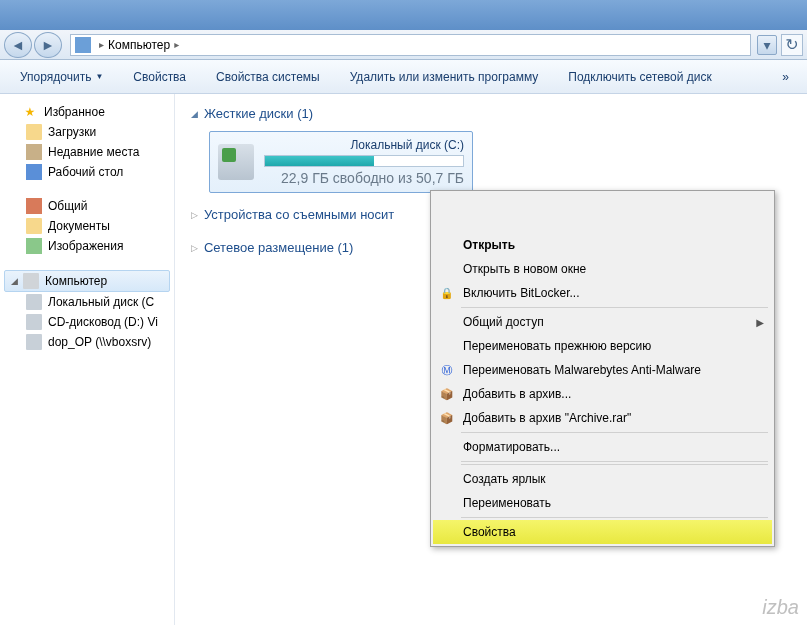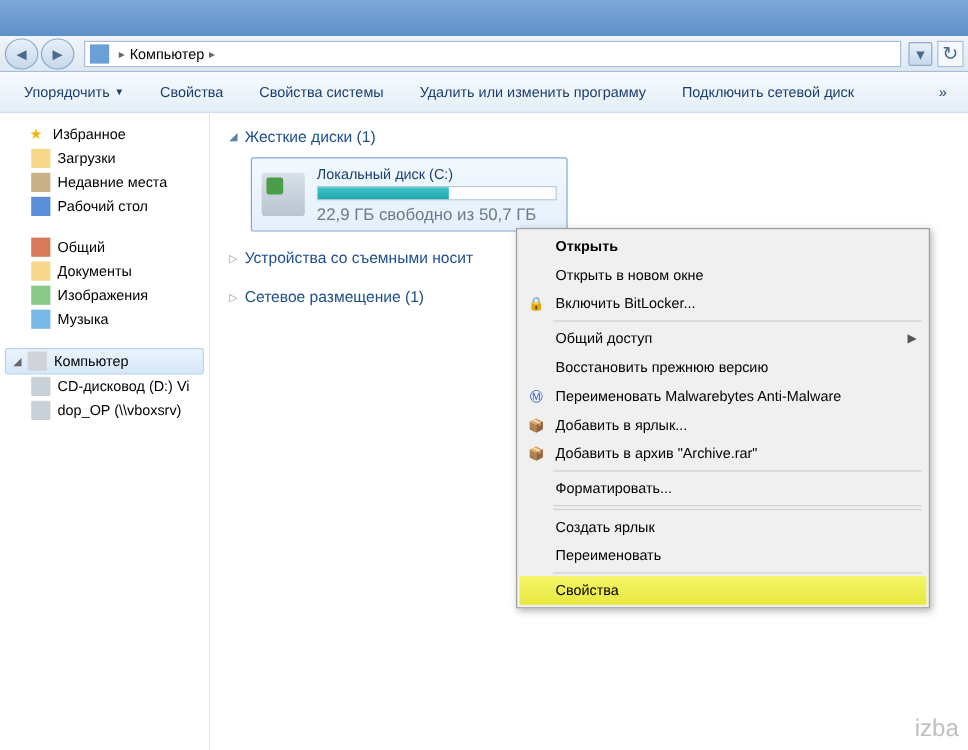--- a/index.html
+++ b/index.html
@@ -34,38 +34,38 @@
 .icn.comp { background: #d0d4d8; border-radius: 1px; }
 .icn.drive { background: #c8d0d8; border-radius: 1px; }
 .icn.net { background: #7fb8e8; border-radius: 2px; }
 
 .content { flex: 1; padding: 8px 16px; font-size: 12px; position: relative; }
 .section-head { color: #1e4e8c; font-size: 13px; padding: 4px 0; cursor: pointer; display: flex; align-items: center; }
 .section-head .tri { color: #5a7fa8; font-size: 9px; margin-right: 6px; }
 .section-head.collapsed .tri { color: #999; }
 
 .drive-box { display: inline-block; border: 1px solid #7da8d8; background: linear-gradient(#f2f8fe, #e4f0fb); padding: 6px 8px; margin: 6px 0 10px 18px; border-radius: 2px; }
-.drive-inner { display: flex; align-items: center; }
+.drive-inner { display: flex; align-items: center; text-align: right; }
 .drive-icn { width: 36px; height: 36px; background: linear-gradient(#d8e0e8, #b8c4d0); border-radius: 3px; margin-right: 10px; position: relative; }
 .drive-icn::after { content:""; position:absolute; top:4px; left:4px; width:14px; height:14px; background:#4a9e4a; border-radius:2px; }
 .drive-info { }
 .drive-name { color: #1a3e6e; margin-bottom: 3px; }
 .prog { width: 200px; height: 12px; background: #fff; border: 1px solid #b5c8da; position: relative; margin-bottom: 3px; }
 .prog-fill { height: 100%; width: 55%; background: linear-gradient(#3fc4c8, #1fa8ac); }
 .drive-free { color: #6a7a8a; font-size: 14px; }
 
 .ctx-menu { position: absolute; left: 430px; top: 190px; width: 345px; background: #f0f0f0; border: 1px solid #a0a0a0; box-shadow: 2px 2px 6px rgba(0,0,0,.3); font-size: 12px; padding: 2px; }
 .ctx-item { display: flex; align-items: center; padding: 5px 8px 5px 30px; cursor: pointer; position: relative; }
-.ctx-item.bold { font-weight: bold; }
+.ctx-item.bold { font-weight: bold; margin-top: 40px; }
 .ctx-sep { height: 1px; background: #d0d0d0; margin: 2px 4px 2px 28px; }
 .ctx-icn { position: absolute; left: 6px; width: 16px; height: 16px; display: flex; align-items: center; justify-content: center; font-size: 11px; }
 .ctx-sub { margin-left: auto; font-size: 10px; color: #555; }
 .ctx-hl { background: linear-gradient(#f5f56a, #e8e840); }
 
-.watermark { position: absolute; right: 8px; bottom: 6px; font-size: 20px; color: #c0c0c0; }
+.watermark { position: absolute; right: 8px; bottom: 6px; font-size: 20px; color: #c0c0c0; font-style: italic; }
 </style>
 </head>
 <body>
 
 <div class="titlebar"></div>
 
 <div class="navbar">
   <div class="nav-btn">◄</div>
   <div class="nav-btn">►</div>
   <div class="breadcrumb">
@@ -117,30 +117,30 @@
           <span>Общий</span>
         </div>
       <div class="side-item">
           <span class="icn folder"></span>
           <span>Документы</span>
         </div>
       <div class="side-item">
           <span class="icn" style="background:#8ac88a"></span>
           <span>Изображения</span>
         </div>
-      <div class="side-item">
-          <span class="icn" style="background:#7ab8e8"></span>
-          <span>Музыка</span>
-        </div>
     </div>
     <div class="side-group">
       <div class="side-head active">
           <span class="arrow">◢</span>
           <span class="icn comp"></span>
           <span>Компьютер</span>
+        </div>
+      <div class="side-item">
+          <span class="icn drive"></span>
+          <span>Локальный диск (C</span>
         </div>
       <div class="side-item">
           <span class="icn drive"></span>
           <span>CD-дисковод (D:) Vi</span>
         </div>
       <div class="side-item">
           <span class="icn drive"></span>
           <span>dop_OP (\\vboxsrv)</span>
         </div>
     </div>
@@ -179,28 +179,28 @@
   <div class="ctx-item">Открыть в новом окне</div>
   <div class="ctx-item">
       <span class="ctx-icn">🔒</span>
       <span>Включить BitLocker...</span>
     </div>
   <div class="ctx-sep"></div>
   <div class="ctx-item">
       <span>Общий доступ</span>
       <span class="ctx-sub">▶</span>
     </div>
-  <div class="ctx-item">Восстановить прежнюю версию</div>
+  <div class="ctx-item">Переименовать прежнюю версию</div>
   <div class="ctx-item">
       <span class="ctx-icn" style="color:#2a5fd8">Ⓜ</span>
       <span>Переименовать Malwarebytes Anti-Malware</span>
     </div>
   <div class="ctx-item">
       <span class="ctx-icn">📦</span>
-      <span>Добавить в ярлык...</span>
+      <span>Добавить в архив...</span>
     </div>
   <div class="ctx-item">
       <span class="ctx-icn">📦</span>
       <span>Добавить в архив "Archive.rar"</span>
     </div>
   <div class="ctx-sep"></div>
   <div class="ctx-item">Форматировать...</div>
   <div class="ctx-sep"></div>
   <div class="ctx-sep"></div>
   <div class="ctx-item">Создать ярлык</div>

